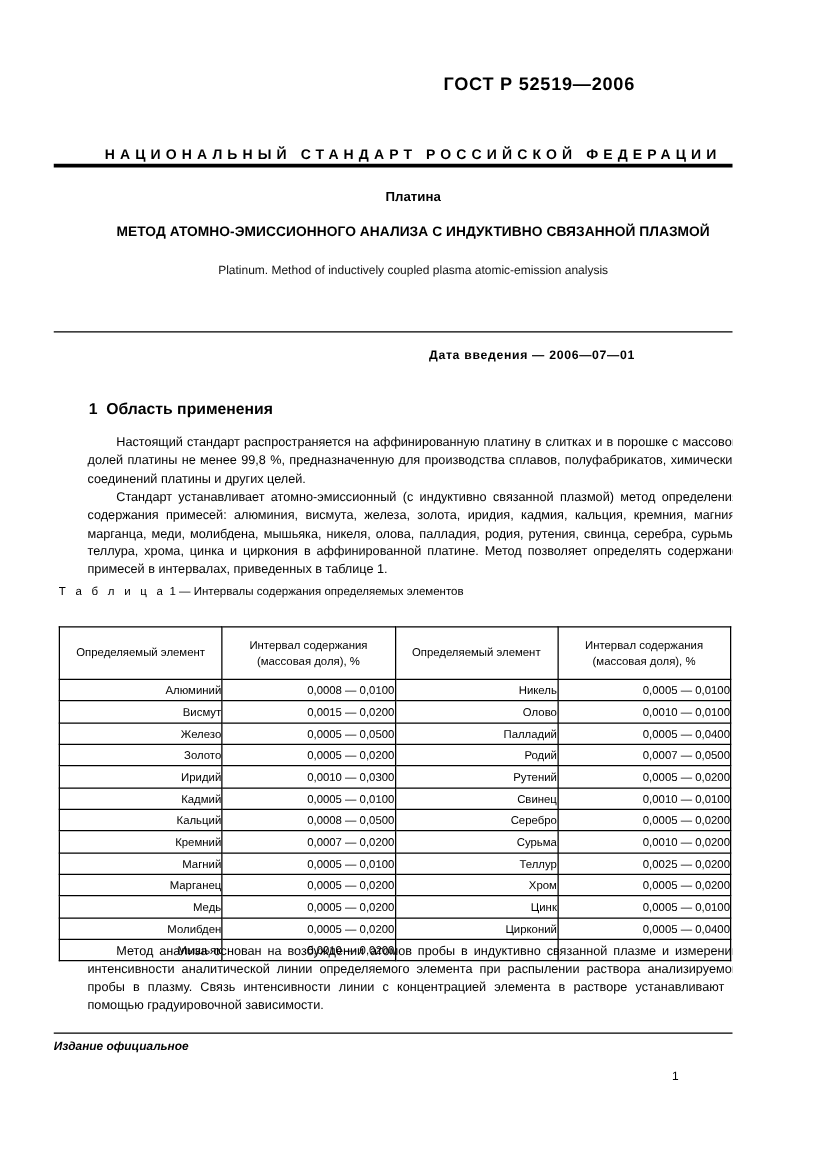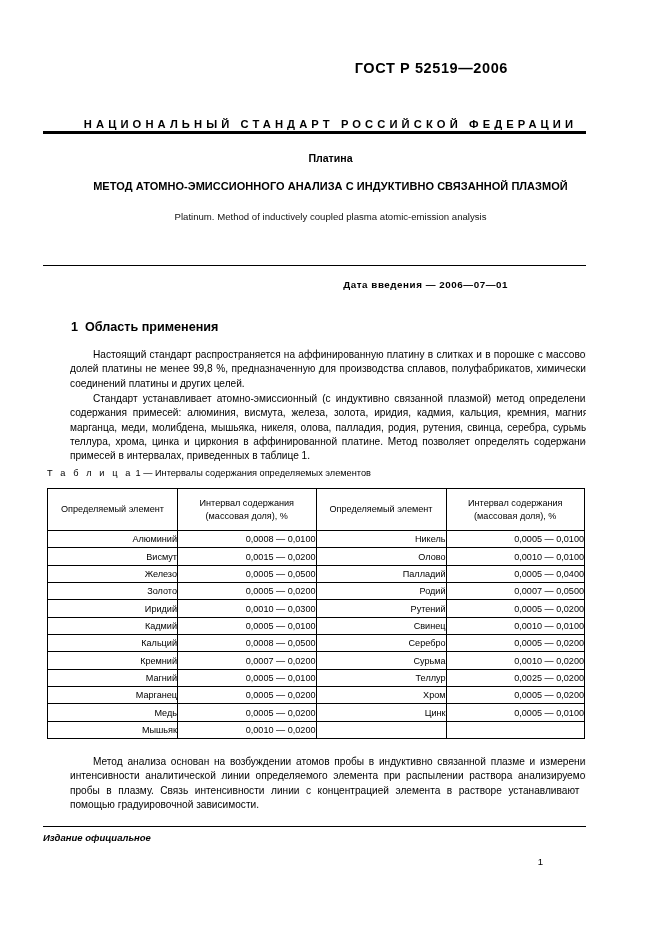--- a/index.html
+++ b/index.html
@@ -124,21 +124,21 @@
     top: 468px;
     left: 47px;
     font-size: 9.2px;
     white-space: nowrap;
   }
   .table-caption .tcap-word { letter-spacing: 2.6px; }
 
   .data-table {
     position: absolute;
     left: 47px;
-    top: 488px;
+    top: 501px;
     width: 537px;
     border-collapse: collapse;
     table-layout: fixed;
   }
   .data-table td, .data-table th {
     border: 1px solid #000000;
     font-weight: normal;
     font-size: 9.1px;
     padding: 0;
     text-align: right;
@@ -308,20 +308,26 @@
           <td class="cell-elem">Хром</td>
           <td class="cell-range">0,0005 — 0,0200</td>
         </tr>
         <tr>
           <td class="cell-elem">Медь</td>
           <td class="cell-range">0,0005 — 0,0200</td>
           <td class="cell-elem">Цинк</td>
           <td class="cell-range">0,0005 — 0,0100</td>
         </tr>
         <tr>
+          <td class="cell-elem">Молибден</td>
+          <td class="cell-range">0,0005 — 0,0200</td>
+          <td class="cell-elem">Цирконий</td>
+          <td class="cell-range">0,0005 — 0,0400</td>
+        </tr>
+        <tr>
           <td class="cell-elem">Мышьяк</td>
           <td class="cell-range">0,0010 — 0,0200</td>
           <td class="cell-elem cell-empty"></td>
           <td class="cell-range cell-empty"></td>
         </tr>
       </tbody>
   </table>
 
   <div class="para para-3">Метод анализа основан на возбуждении атомов пробы в индуктивно связанной плазме и измере­нии интенсивности аналитической линии определяемого элемента при распылении раствора анализи­руемой пробы в плазму. Связь интенсивности линии с концентрацией элемента в растворе устанавливают с помощью градуировочной зависимости.</div>
 

